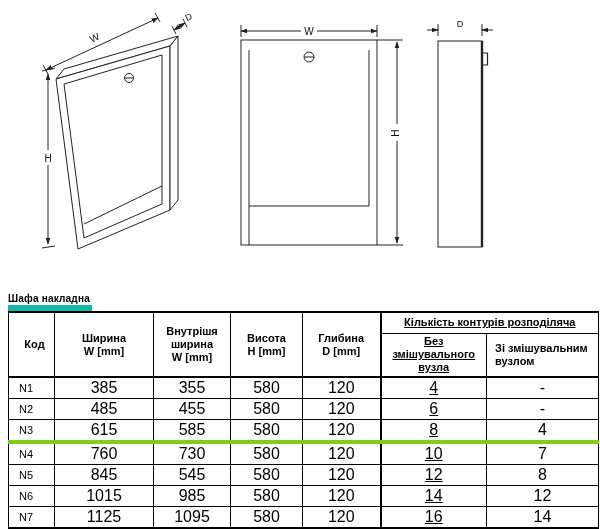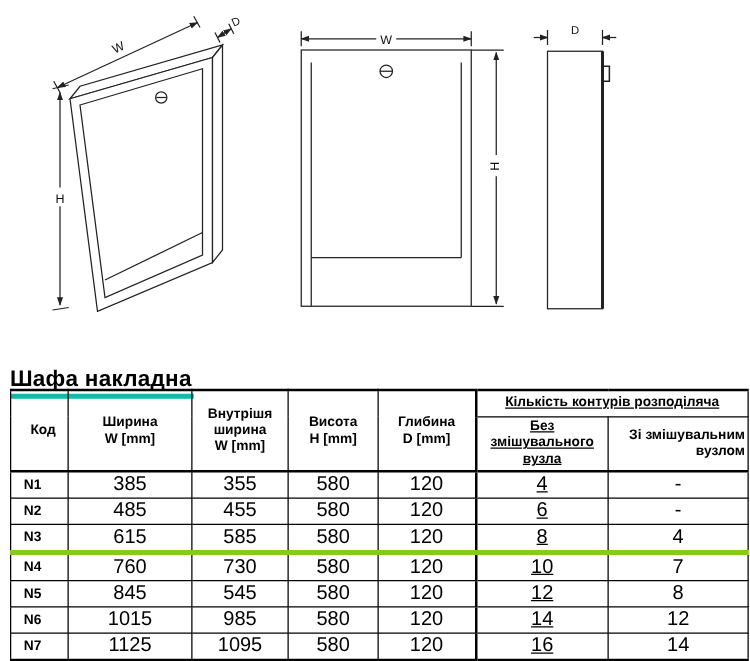--- a/index.html
+++ b/index.html
@@ -1,32 +1,32 @@
 <!DOCTYPE html>
 <html><head>
 <meta charset="utf-8">
 <style>
   html,body{margin:0;padding:0;background:#fff;}
   body{width:600px;height:529px;overflow:hidden;font-family:"Liberation Sans",sans-serif;color:#000;position:relative;}
   .stage{position:absolute;inset:0;background:#fff;}
   .drawing{position:absolute;}
   svg text{font-family:"Liberation Sans",sans-serif;fill:#111;}
-  .doc-title{position:absolute;top:293px;left:8px;font-size:18px;font-weight:bold;border-bottom:4px solid #14b8a6;padding:0 2px 1px 0;letter-spacing:.2px;}
+  .doc-title{position:absolute;top:293px;left:8px;font-size:10px;font-weight:bold;border-bottom:6px solid #14b8a6;padding:0 2px 1px 0;letter-spacing:.2px;}
   table.spec{position:absolute;top:311px;left:8px;width:590px;border-collapse:collapse;table-layout:fixed;}
   table.spec{border:1px solid #000;border-top:2px solid #000;border-bottom:2px solid #000;}
   table.spec th,table.spec td{border:1px solid #000;}
   thead{border-bottom:2px solid #000;}
   th{font-size:11px;font-weight:bold;white-space:pre-line;text-align:center;vertical-align:middle;line-height:13px;padding:1px 2px;}
   tr.group-row{height:21px;}
   tr.sub-row{height:44px;}
   .th-code{text-align:center;padding-left:8px;}
-  .th-left{text-align:right;padding-left:8px;}
+  .th-left{text-align:left;padding-left:8px;}
   .group-left{border-left:2px solid #000 !important;text-decoration:underline;}
   td{font-size:16px;text-align:center;height:20px;line-height:20px;padding:0;}
-  td.code-cell{text-align:left;padding-left:10px;font-weight:bold;font-size:11px;}
+  td.code-cell{text-align:left;padding-left:10px;font-weight:normal;font-size:11px;}
   tbody tr.sep{border-top:4px solid #84cc16;}
 </style>
 </head>
 <body>
 
 <div class="stage">
 
   <svg class="drawing" style="left:28px;top:8px;" width="184" height="256" viewBox="0 0 184 256">
     <defs>
       <marker id="ah" viewBox="0 0 10 10" refX="9" refY="5" markerWidth="7" markerHeight="7" orient="auto-start-reverse">

